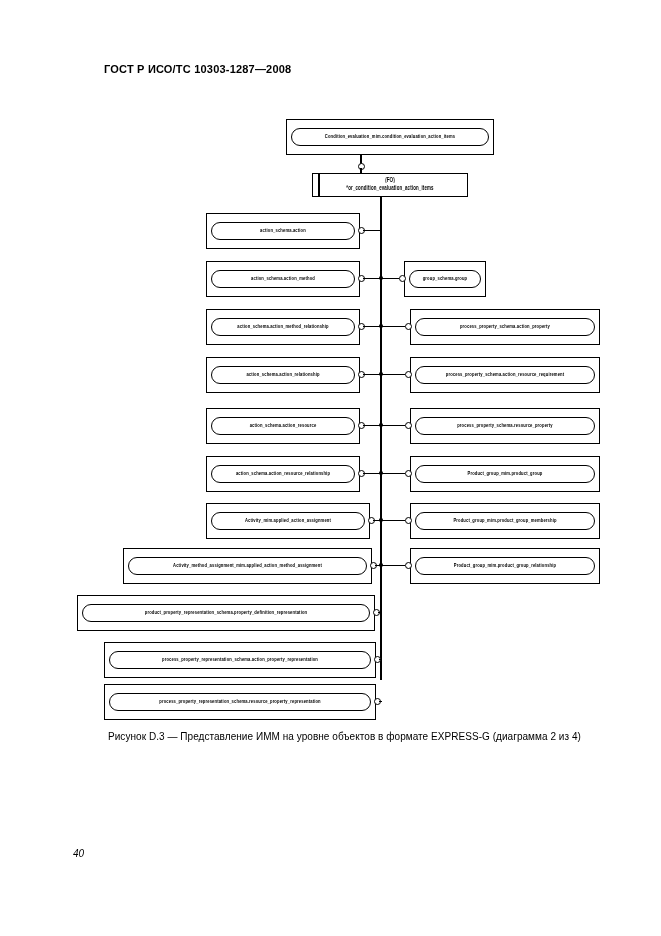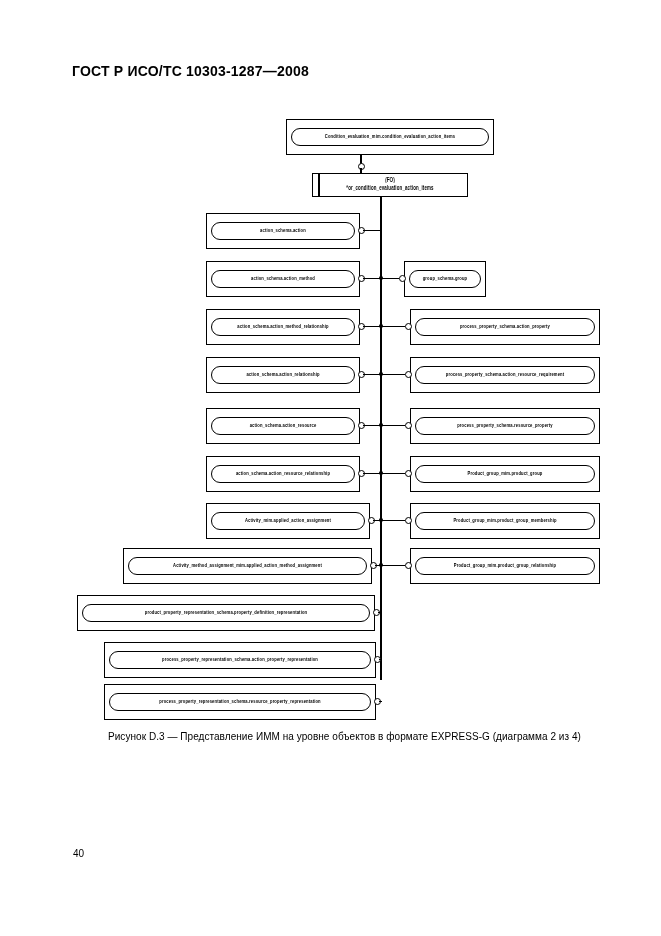--- a/index.html
+++ b/index.html
@@ -4,28 +4,28 @@
 <style>
   html,body{margin:0;padding:0;}
   body{
     width:661px;height:936px;background:#ffffff;
     font-family:"Liberation Sans", sans-serif;
     color:#000;overflow:hidden;position:relative;
   }
   .page{position:absolute;inset:0;}
 
   .doc-header{
-    position:absolute;left:72px;top:63px;
-    font-size:14px;font-weight:bold;letter-spacing:.2px;
+    position:absolute;left:104px;top:63px;
+    font-size:11px;font-weight:bold;letter-spacing:.2px;
     white-space:nowrap;
   }
 
   .page-number{
     position:absolute;left:73px;top:848px;
-    font-size:10px;font-weight:normal;
+    font-size:10px;font-weight:normal;font-style:italic;
   }
 
   .figure-caption{
     position:absolute;left:108px;top:731px;width:500px;
     font-size:10px;white-space:nowrap;letter-spacing:.05px;
   }
 
   
   .diagram{position:absolute;left:0;top:100px;width:661px;height:625px;}
 

